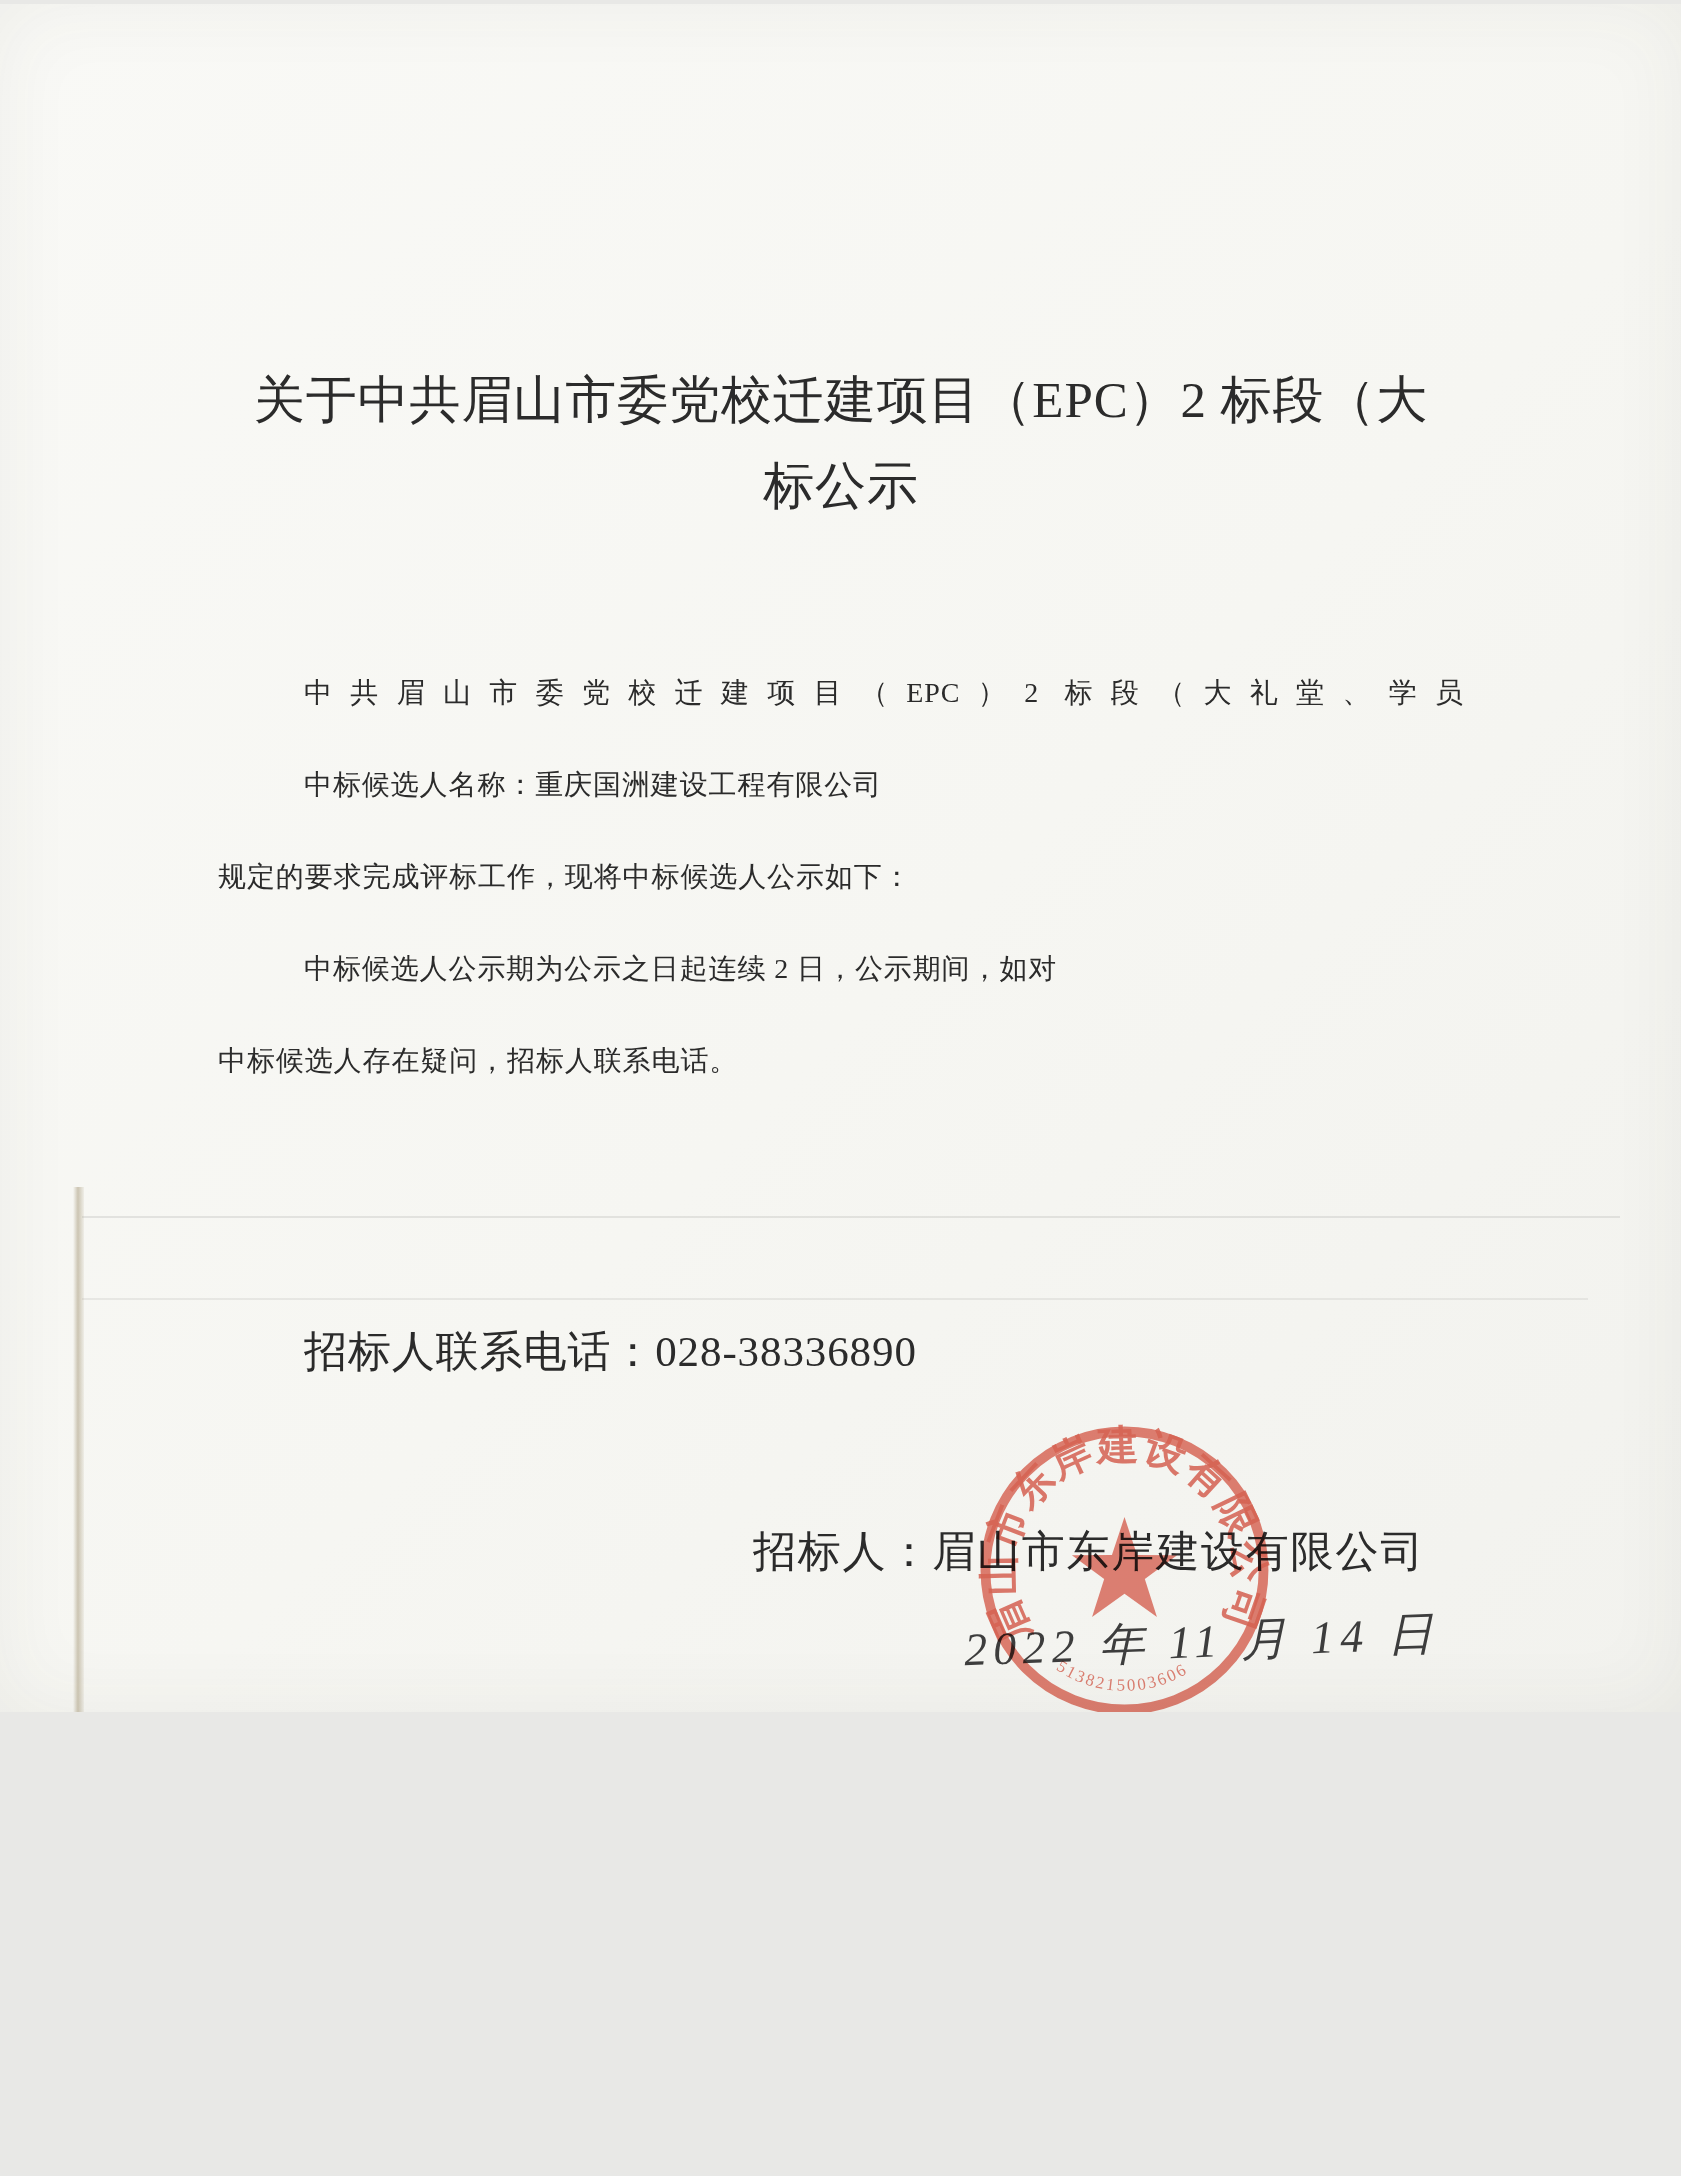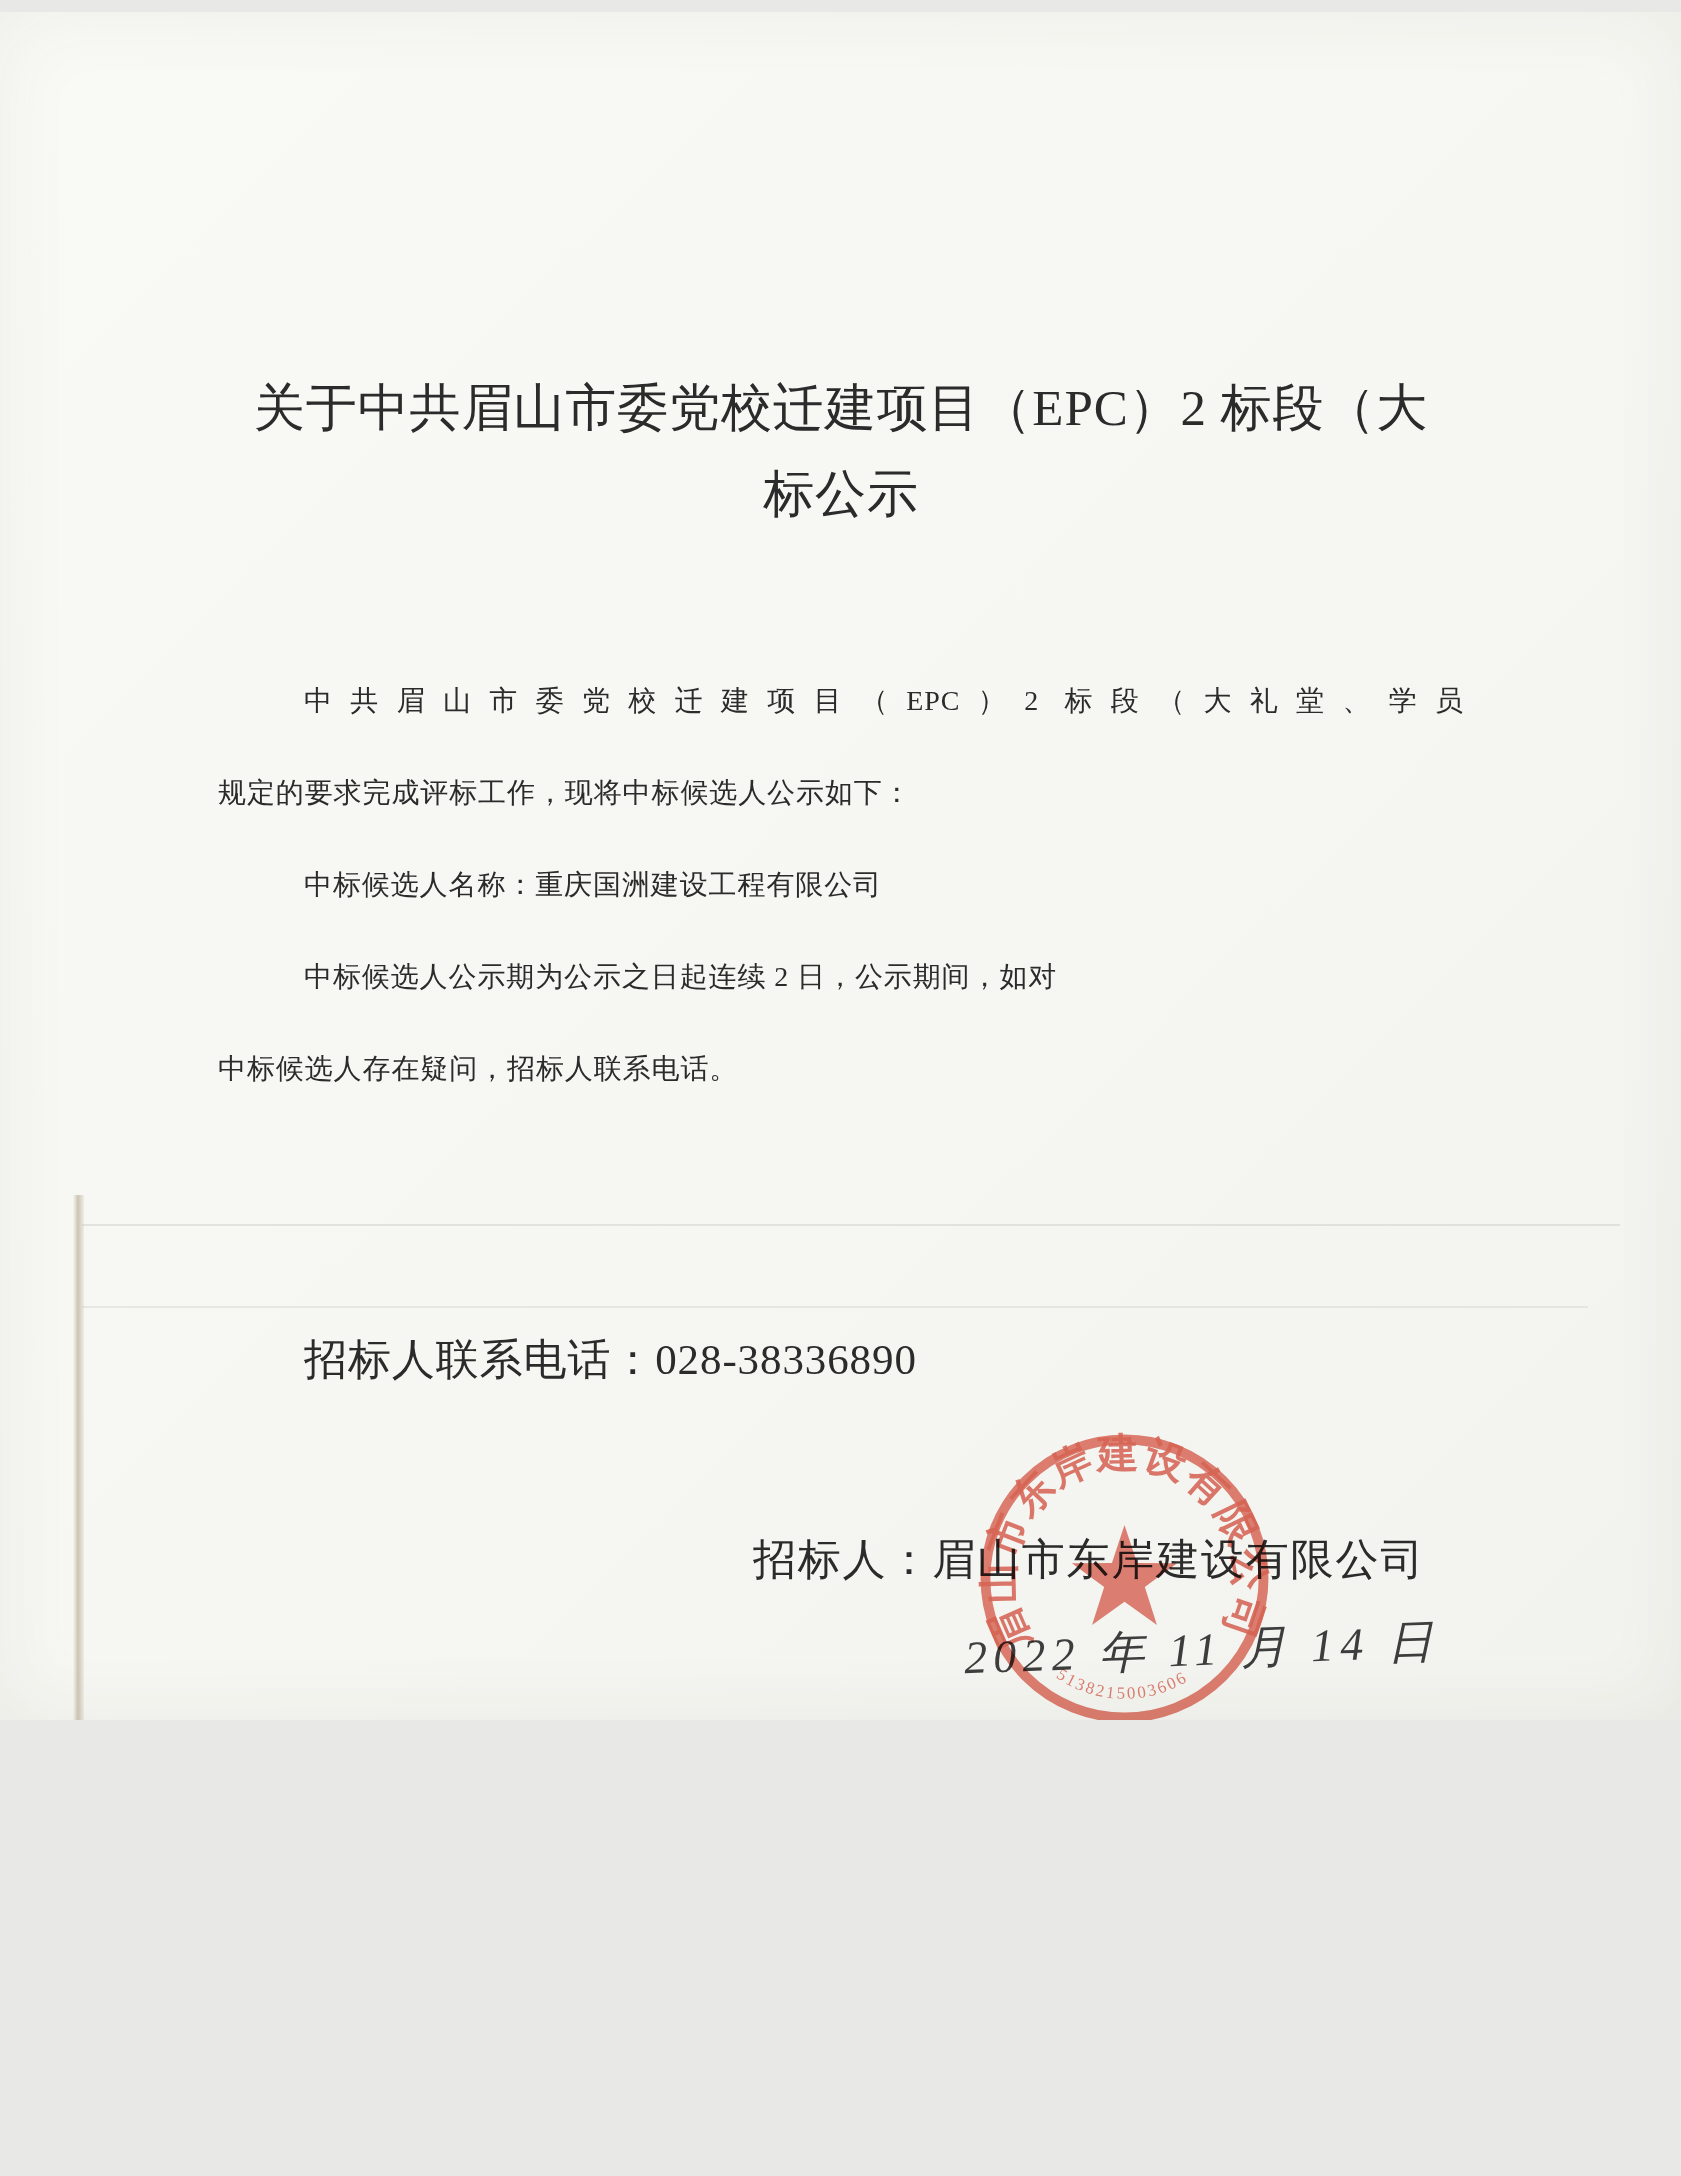--- a/index.html
+++ b/index.html
@@ -1,19 +1,19 @@
 <!DOCTYPE html>
 <html style="font-size:14.3px"><head>
 <meta charset="utf-8">
 <style>
   html,body { margin:0; padding:0; background:#e8e8e6; }
   .page {
     position:relative;
     width:1682px; height:1708px;
-    margin:12px auto;
+    margin:4px auto;
     background:linear-gradient(135deg,#f9f9f6 0%,#f6f6f2 55%,#f2f2ee 100%);
     box-shadow:inset 0 0 80px rgba(60,60,55,0.06);
     overflow:hidden;
     font-family:"Liberation Serif","DejaVu Serif",serif;
     color:#2b2b2b;
   }
   
   .fold-line { position:absolute; left:82px; height:1.8px; background:#b9b9b4; }
   .fold-1 { top:1212px; width:1538px; opacity:0.32; }
   .fold-2 { top:1294px; width:1506px; opacity:0.26; }
@@ -61,22 +61,22 @@
   <div class="fold-line fold-2"></div>
   <div class="scan-edge"></div>
 
   <div class="title">
     <div class="title-line">关于中共眉山市委党校迁建项目（EPC）2 标段（大</div>
     <div class="title-line">标公示</div>
   </div>
 
   <div class="body-block">
     <div class="line indent just">中共眉山市委党校迁建项目（EPC）2 标段（大礼堂、学员</div>
+    <div class="line indent">中标候选人名称：重庆国洲建设工程有限公司</div>
     <div class="line">规定的要求完成评标工作，现将中标候选人公示如下：</div>
-    <div class="line indent">中标候选人名称：重庆国洲建设工程有限公司</div>
     <div class="line indent">中标候选人公示期为公示之日起连续 2 日，公示期间，如对</div>
     <div class="line">中标候选人存在疑问，招标人联系电话。</div>
   </div>
 
   <div class="contact">招标人联系电话：028-38336890</div>
 
   <div class="signature">招标人：眉山市东岸建设有限公司</div>
 
   <div class="date">2022 年 11 月 14 日</div>
 

